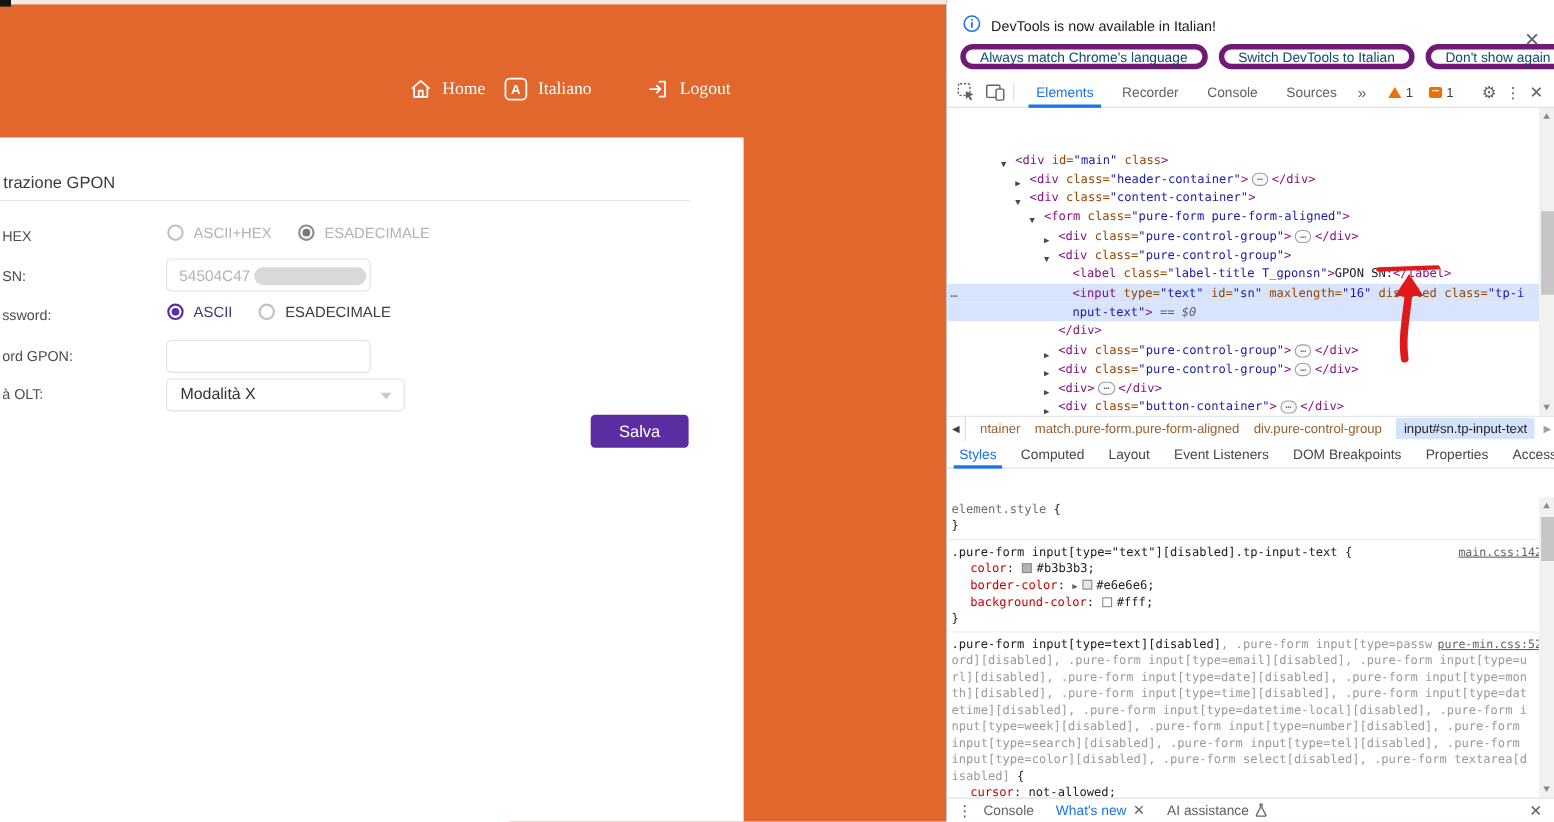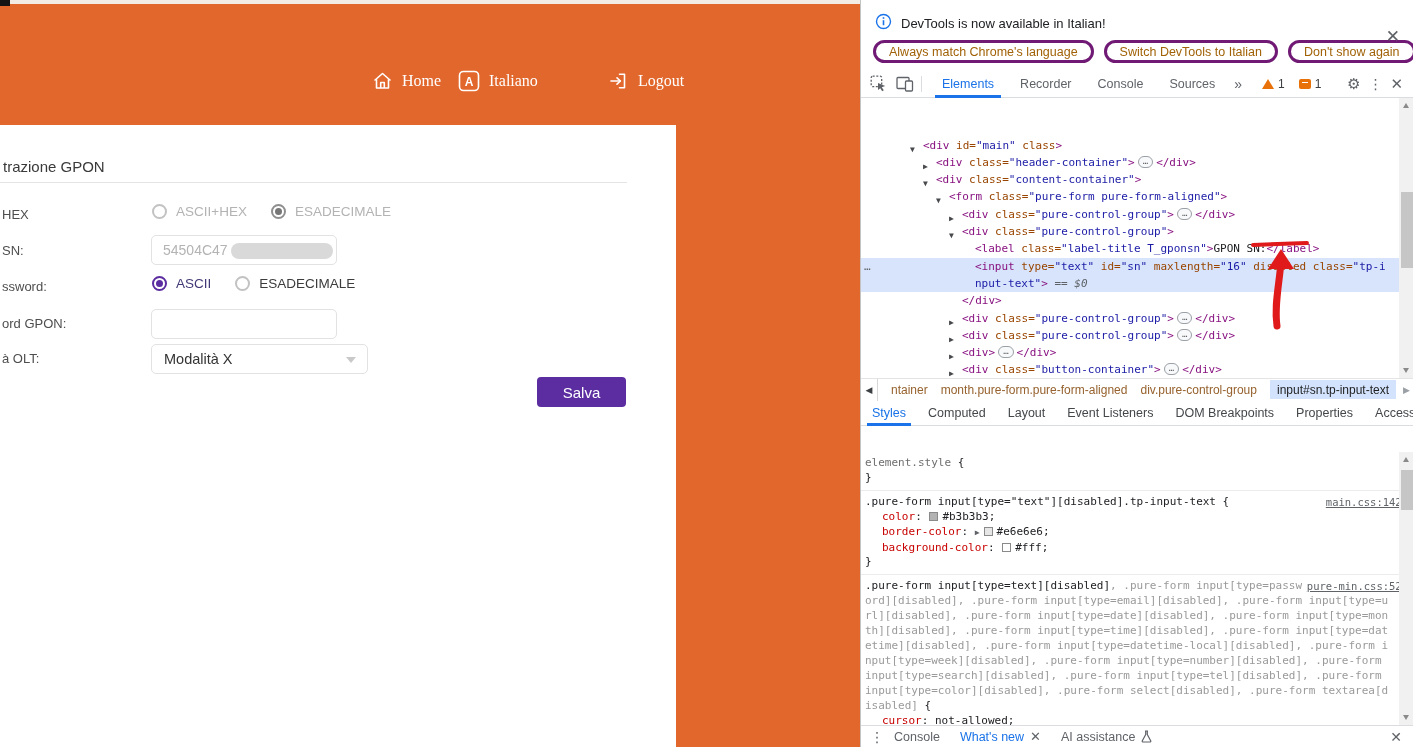--- a/index.html
+++ b/index.html
@@ -51,22 +51,22 @@
               align-items:center; justify-content:center; cursor:pointer; }
 
   
   .devtools { position:absolute; left:860px; top:0; width:553px; height:747px; background:#fff;
               border-left:1px solid #c3c3c3; color:#202124; }
 
   .banner { position:absolute; top:0; left:0; right:0; height:70px; background:#fff; }
   .banner-row1 { position:absolute; left:14px; top:13px; display:flex; align-items:center; gap:9px;
                  font-size:13px; color:#202124; }
   .banner-btns { position:absolute; left:12px; top:40px; display:flex; gap:10px; }
-  .pill-btn { height:23px; border:3px solid #701a75; border-radius:13px; background:#fff;
-              color:#a16207; font-size:12.5px; display:flex; align-items:center; padding:0 13px;
+  .pill-btn { height:23px; border:5px solid #701a75; border-radius:13px; background:#fff;
+              color:#0c4a6e; font-size:12.5px; display:flex; align-items:center; padding:0 13px;
               cursor:pointer; white-space:nowrap; }
   .banner-close { position:absolute; right:13px; top:28px; font-size:17px; color:#5f6368; cursor:pointer; line-height:1; }
 
   .dt-toolbar { position:absolute; top:70px; left:0; right:0; height:28px; border-bottom:1px solid #dadce0;
                 display:flex; align-items:center; font-size:12.5px; color:#5f6368; }
   .tb-icon { margin-left:9px; display:flex; align-items:center; cursor:pointer; }
   .tb-sep { width:1px; height:16px; background:#dadce0; margin:0 7px; }
   .dt-tab { padding:0 13px; height:28px; display:flex; align-items:center; cursor:pointer; position:relative; white-space:nowrap; }
   .dt-tab.active { color:#1a73e8; }
   .dt-tab.active::after { content:''; position:absolute; left:6px; right:6px; bottom:0; height:2.5px; background:#1a73e8; }
@@ -186,21 +186,21 @@
       </div>
       <div class="nav-item" style="left:458px">
         <span>
             <svg width="22" height="22" viewBox="0 0 22 22" fill="none">
               <rect x="1.5" y="1.5" width="19" height="19" rx="4" stroke="#fff" stroke-width="1.6"></rect>
               <text x="11" y="15.5" text-anchor="middle" fill="#fff" font-size="12" font-family="Liberation Sans, sans-serif" font-weight="bold">A</text>
             </svg>
           </span>
         <span>Italiano</span>
       </div>
-      <div class="nav-item" style="left:608px">
+      <div class="nav-item" style="left:588px">
         <span>
             <svg width="21" height="20" viewBox="0 0 21 20" fill="none" stroke="#fff" stroke-width="1.6" stroke-linecap="round" stroke-linejoin="round">
               <path d="M11.5 3.2 H16.5 V16.8 H11.5"></path>
               <path d="M3 10 H12.2"></path>
               <path d="M9 6.8 L12.4 10 L9 13.2"></path>
             </svg>
           </span>
         <span>Logout</span>
       </div>
     </div>
@@ -317,21 +317,21 @@
         <span class="sb-arrow sb-up" style="top:0"></span>
         <span class="sb-thumb" style="top:94px; height:76px;"></span>
         <span class="sb-arrow sb-down" style="bottom:0"></span>
       </div>
     </div>
 
     <div class="crumbs">
       <span class="crumb-nav">◀</span>
       <span style="display:flex;align-items:center;">
           <span class="crumb">ntainer</span>
-          <span class="crumb">month.pure-form.pure-form-aligned</span>
+          <span class="crumb">match.pure-form.pure-form-aligned</span>
           <span class="crumb">div.pure-control-group</span>
           <span class="crumb active">input#sn.tp-input-text</span>
         </span>
       <span class="crumb-right">▶</span>
     </div>
 
     <div class="side-tabs">
         <div class="side-tab active">Styles</div>
         <div class="side-tab">Computed</div>
         <div class="side-tab">Layout</div>

